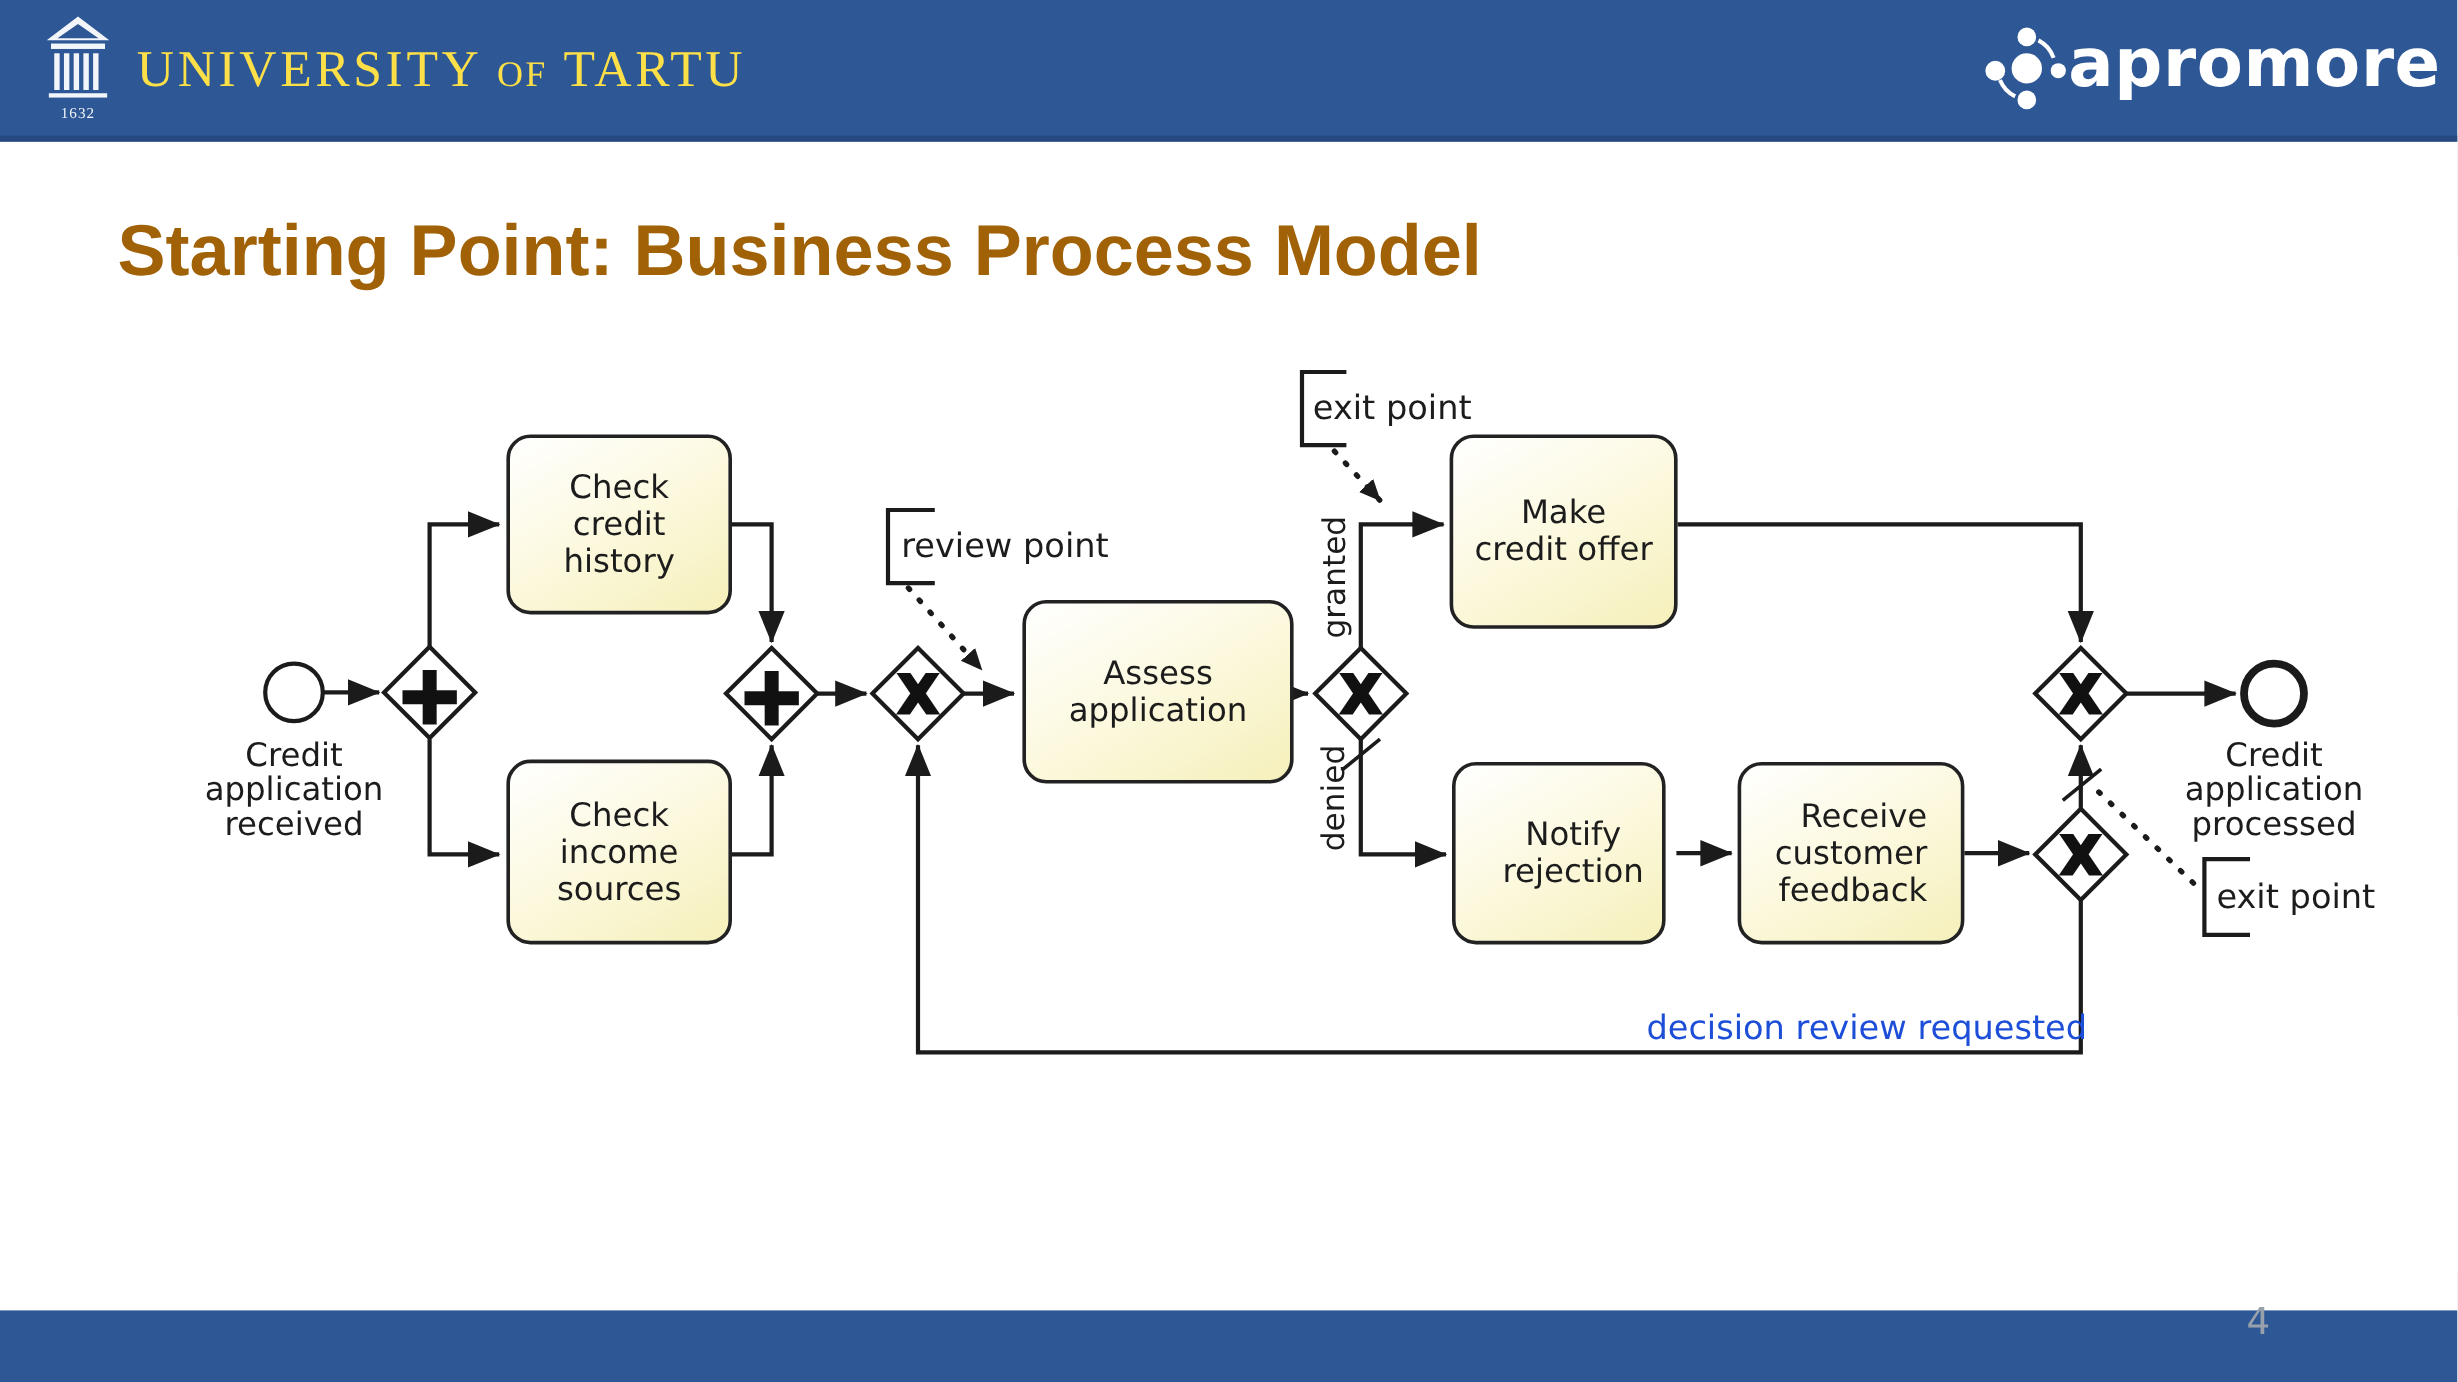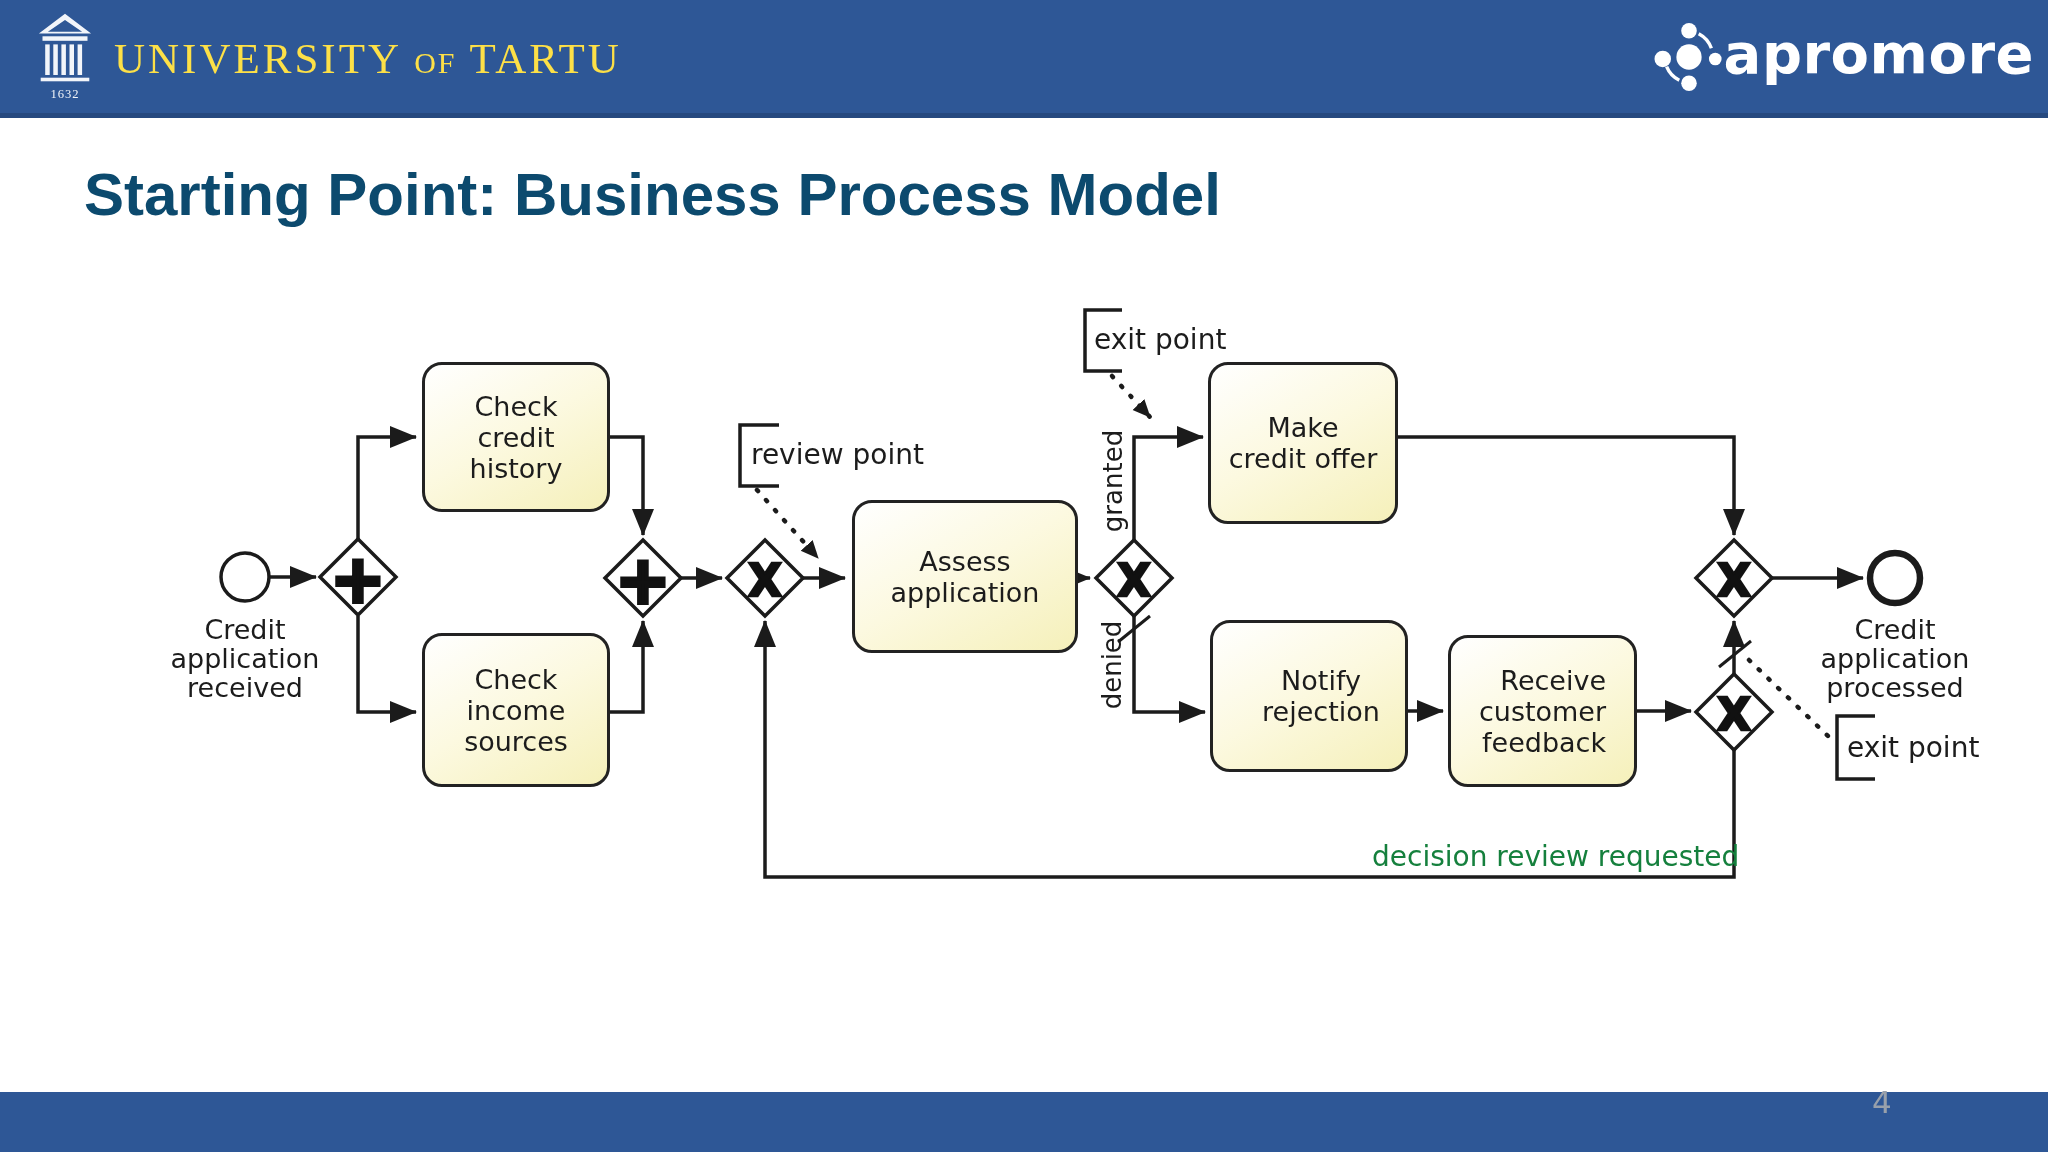--- a/index.html
+++ b/index.html
@@ -26,23 +26,23 @@
   }
   .ut-text .of { font-size:30px; letter-spacing:2px; }
   .apromore-logo { display:flex; align-items:center; gap:0; }
   .apromore-text {
     font-family:"DejaVu Sans", sans-serif; font-weight:700; color:#ffffff;
     font-size:56px; letter-spacing:0.5px; margin-top:-6px;
   }
 
   
   .slide-title {
-    position:absolute; left:84px; top:160px; margin:0;
+    position:absolute; left:84px; top:160px; margin:14px;
     font-family:"Liberation Sans", sans-serif; font-weight:800;
-    font-size:60px; color:#0c4a6e; letter-spacing:0px;
+    font-size:60px; color:#a16207; letter-spacing:0px;
   }
 
   
   .diagram { position:absolute; left:0; top:0; width:2048px; height:1152px; }
   .diagram svg.net { position:absolute; left:0; top:0; }
 
   .task {
     position:absolute; box-sizing:border-box;
     border:3px solid #222222; border-radius:20px;
     background:linear-gradient(150deg, #ffffff 0%, #fcf9e0 48%, #f5f0ba 100%);
@@ -51,21 +51,21 @@
     font-size:27px; line-height:31px; color:#1c1c1c;
   }
   .node-label {
     position:absolute; text-align:center; white-space:pre-line;
     font-size:27px; line-height:29px; color:#1c1c1c;
   }
   .edge-label-rot {
     position:absolute; transform:translate(-50%,-50%) rotate(-90deg);
     font-size:26px; color:#1c1c1c; white-space:nowrap;
   }
-  .edge-label { position:absolute; font-size:28px; color:#15803d; white-space:nowrap; }
+  .edge-label { position:absolute; font-size:28px; color:#1d4ed8; white-space:nowrap; }
   .annotation-label { position:absolute; font-size:28px; color:#1c1c1c; white-space:nowrap; }
 
   .page-number {
     position:absolute; left:1872px; top:1084px; z-index:5;
     font-size:31px; color:#98a0ab;
   }
 </style>
 </head>
 <body>
 
@@ -185,21 +185,21 @@
     <div class="task" style="left:422px; top:362px; width:188px; height:150px;">Check
 credit
 history</div>
     <div class="task" style="left:422px; top:633px; width:188px; height:154px;">Check
 income
 sources</div>
     <div class="task" style="left:852px; top:500px; width:226px; height:153px;">Assess
 application</div>
     <div class="task" style="left:1208px; top:362px; width:190px; height:162px;">Make
 credit offer</div>
-    <div class="task" style="left:1210px; top:620px; width:198px; height:152px;padding-left:24px;">Notify
+    <div class="task" style="left:1210px; top:635px; width:178px; height:152px;padding-left:24px;">Notify
 rejection</div>
     <div class="task" style="left:1448px; top:635px; width:189px; height:152px;text-align:right;">Receive
 customer
 feedback</div>
 
     <div class="node-label" style="left:135px; top:615px; width:220px;">Credit
 application
 received</div>
     <div class="node-label" style="left:1785px; top:615px; width:220px;">Credit
 application

